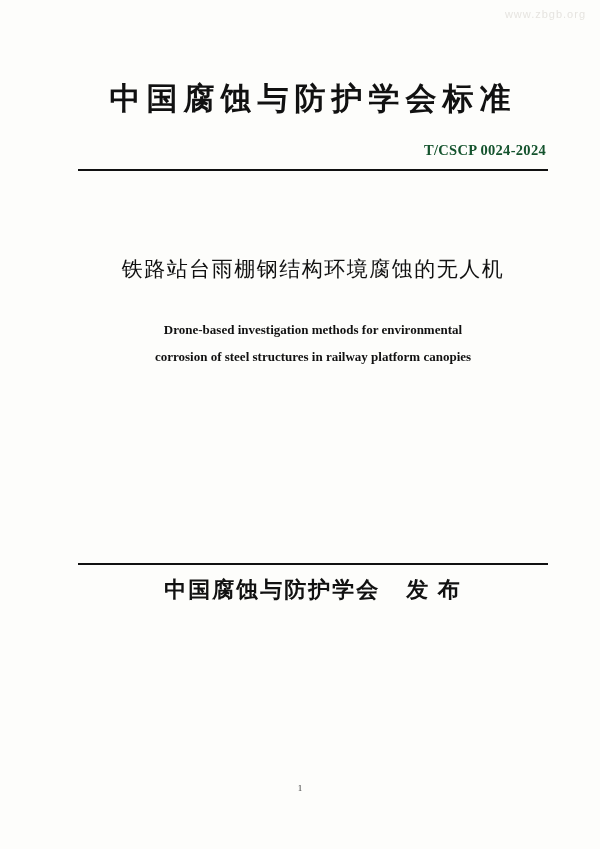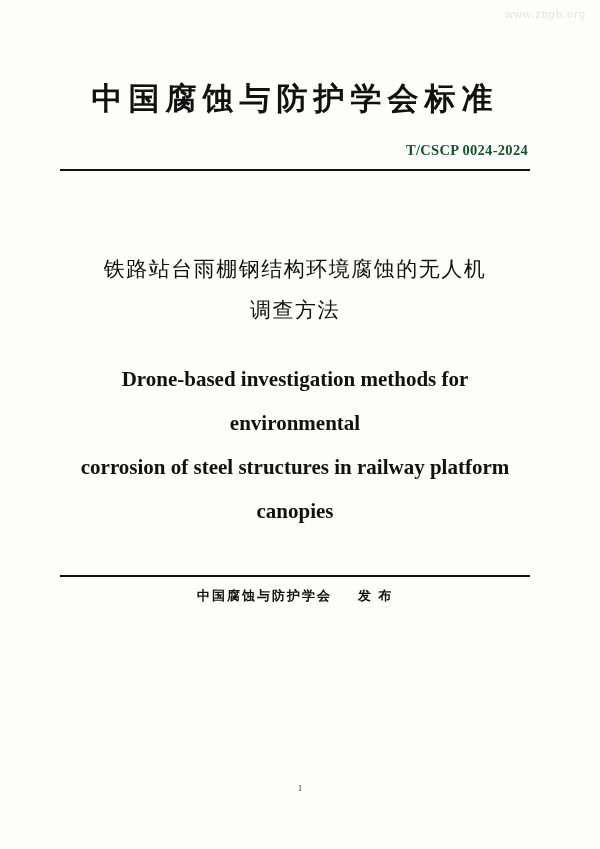--- a/index.html
+++ b/index.html
@@ -31,21 +31,21 @@
     right: 14px;
     font-family: "Liberation Sans", sans-serif;
     font-size: 11px;
     letter-spacing: 1px;
     color: #e6e4e0;
     user-select: none;
   }
 
   .content {
     position: absolute;
-    left: 60px;
+    left: 78px;
     top: 0;
     width: 470px;
     height: 691px;
   }
 
   .std-title {
     margin-top: 78px;
     text-align: center;
     font-family: "Liberation Serif", serif;
     font-weight: bold;
@@ -81,21 +81,21 @@
     letter-spacing: 1.5px;
     line-height: 1.95;
     color: #111;
   }
 
   .doc-title-en {
     margin-top: 26px;
     text-align: center;
     font-family: "Liberation Serif", serif;
     font-weight: bold;
-    font-size: 21px;
+    font-size: 13px;
     line-height: 2.1;
     color: #111;
   }
 
   .footer-block {
     position: absolute;
     left: 0;
     bottom: 86px;
     width: 100%;
   }
@@ -115,21 +115,21 @@
   .rule-bottom {
     border-top: 2px solid #111;
     width: 100%;
   }
 
   .issuer {
     margin-top: 10px;
     text-align: center;
     font-family: "Liberation Serif", serif;
     font-weight: bold;
-    font-size: 13px;
+    font-size: 22px;
     letter-spacing: 2px;
     color: #111;
   }
   .issuer .gap { display: inline-block; width: 26px; }
 
   .page-number {
     position: absolute;
     bottom: 56px;
     left: 0;
     width: 100%;
@@ -149,21 +149,20 @@
   <div class="content">
 
     <div class="std-title">中国腐蚀与防护学会标准</div>
 
     <div class="std-code">T/CSCP 0024-2024</div>
 
     <div class="rule-top"></div>
 
     <div class="doc-title-cn">
       <div>铁路站台雨棚钢结构环境腐蚀的无人机</div>
-      <div>调查方法</div>
     </div>
 
     <div class="doc-title-en">
       <div>Drone-based investigation methods for environmental</div>
       <div>corrosion of steel structures in railway platform canopies</div>
     </div>
 
     <div class="footer-block">
       <div class="rule-bottom"></div>
       <div class="issuer">

